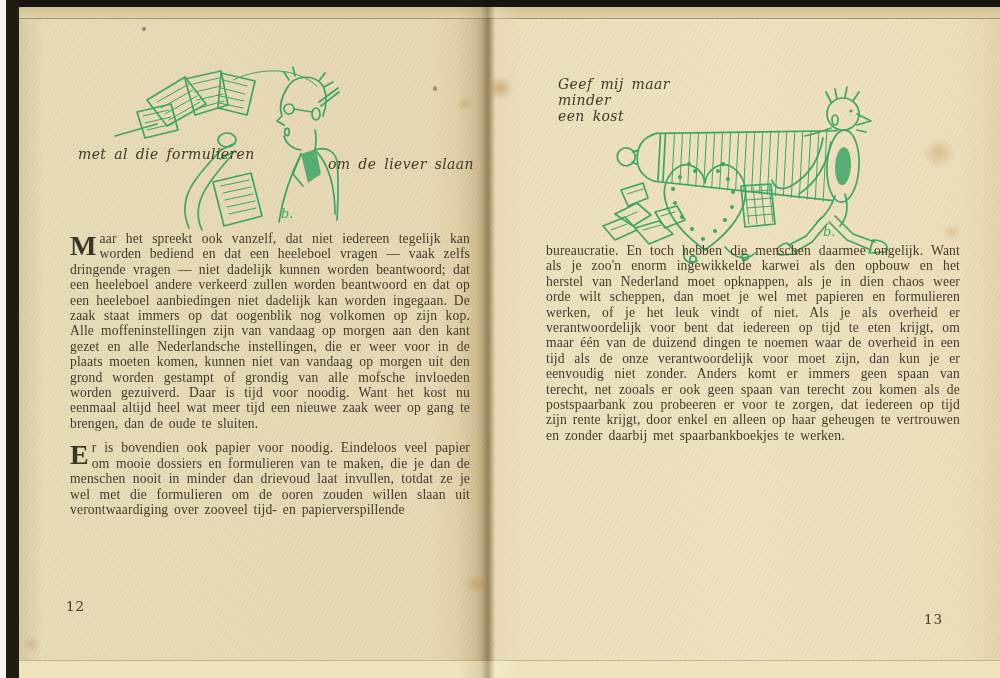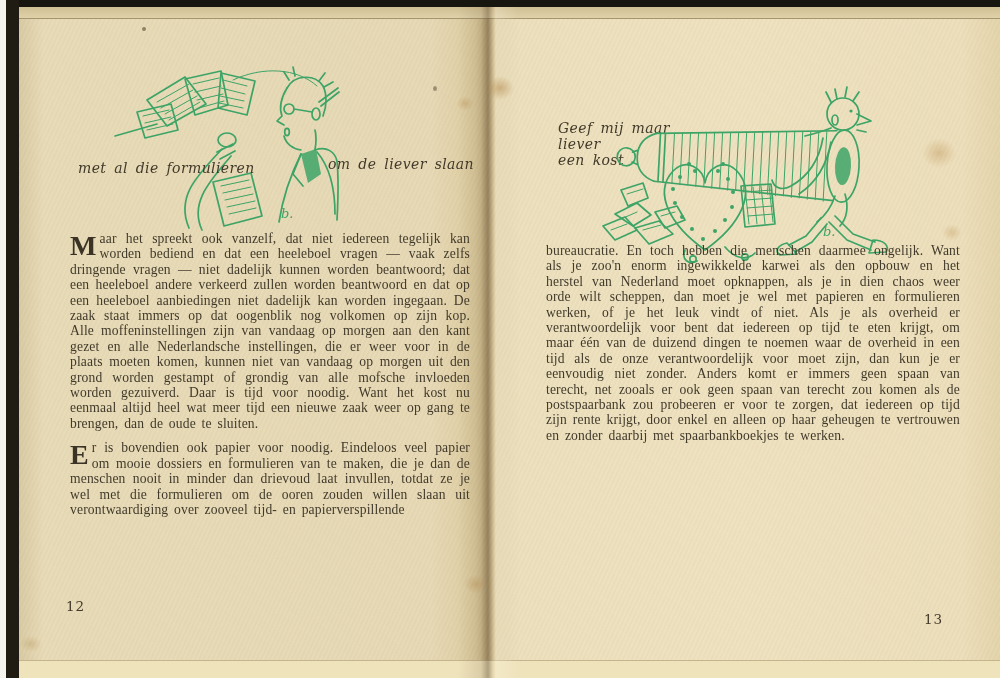--- a/index.html
+++ b/index.html
@@ -106,33 +106,33 @@
         <path d="M196,90 C186,110 178,132 174,158"></path>
         <path d="M196,90 L188,110 L198,122"></path>
         <path d="M210,86 C222,82 230,88 232,97 C234,118 233,138 232,156"></path>
         <path d="M212,88 C224,102 230,124 230,150"></path>
       </g>
       <path class="g-fill" d="M196,90 L211,85 L216,110 L203,119 Z" opacity=".85"></path>
       <text class="sig" x="176" y="154">b.</text>
     </svg>
   </div>
 
-  <div class="cap" style="left:78px;top:160px;">met al die formulieren</div>
+  <div class="cap" style="left:78px;top:146px;">met al die formulieren</div>
   <div class="cap" style="left:328px;top:156px;">om de liever slaan</div>
 
   <div class="textblock" style="left:70px;top:231px;width:400px;">
     <p class="drop">Maar het spreekt ook vanzelf, dat niet iedereen tegelijk kan worden bediend en dat een heeleboel vragen — vaak zelfs dringende vragen — niet dadelijk kunnen worden beantwoord; dat een heeleboel andere verkeerd zullen worden beantwoord en dat op een heeleboel aanbiedingen niet dadelijk kan worden ingegaan. De zaak staat immers op dat oogenblik nog volkomen op zijn kop. Alle moffeninstellingen zijn van vandaag op morgen aan den kant gezet en alle Nederlandsche instellingen, die er weer voor in de plaats moeten komen, kunnen niet van vandaag op morgen uit den grond worden gestampt of grondig van alle mofsche invloeden worden gezuiverd. Daar is tijd voor noodig. Want het kost nu eenmaal altijd heel wat meer tijd een nieuwe zaak weer op gang te brengen, dan de oude te sluiten.</p>
     <p class="drop">Er is bovendien ook papier voor noodig. Eindeloos veel papier om mooie dossiers en formulieren van te maken, die je dan de menschen nooit in minder dan drievoud laat invullen, totdat ze je wel met die formulieren om de ooren zouden willen slaan uit verontwaardiging over zooveel tijd- en papierverspillende</p>
   </div>
 
   <div class="pagenum" style="left:66px;top:598px;">12</div>
 
-  <div class="cap" style="left:558px;top:76px;line-height:16px;margin-top:44px;">
+  <div class="cap" style="left:558px;top:76px;line-height:16px;">
     <div>Geef mij maar</div>
-    <div>liever</div>
+    <div>minder</div>
     <div>een kost</div>
   </div>
 
   <div class="ill" style="left:585px;top:64px;">
     <svg width="338" height="208" viewBox="0 0 338 208">
 
       <g class="g-stroke">
         <path d="M36,126 L58,119 L63,134 L43,142 Z"></path>
         <path d="M30,150 L52,139 L66,151 L48,162 Z"></path>
         <path d="M18,162 L40,153 L52,166 L30,176 Z"></path>

